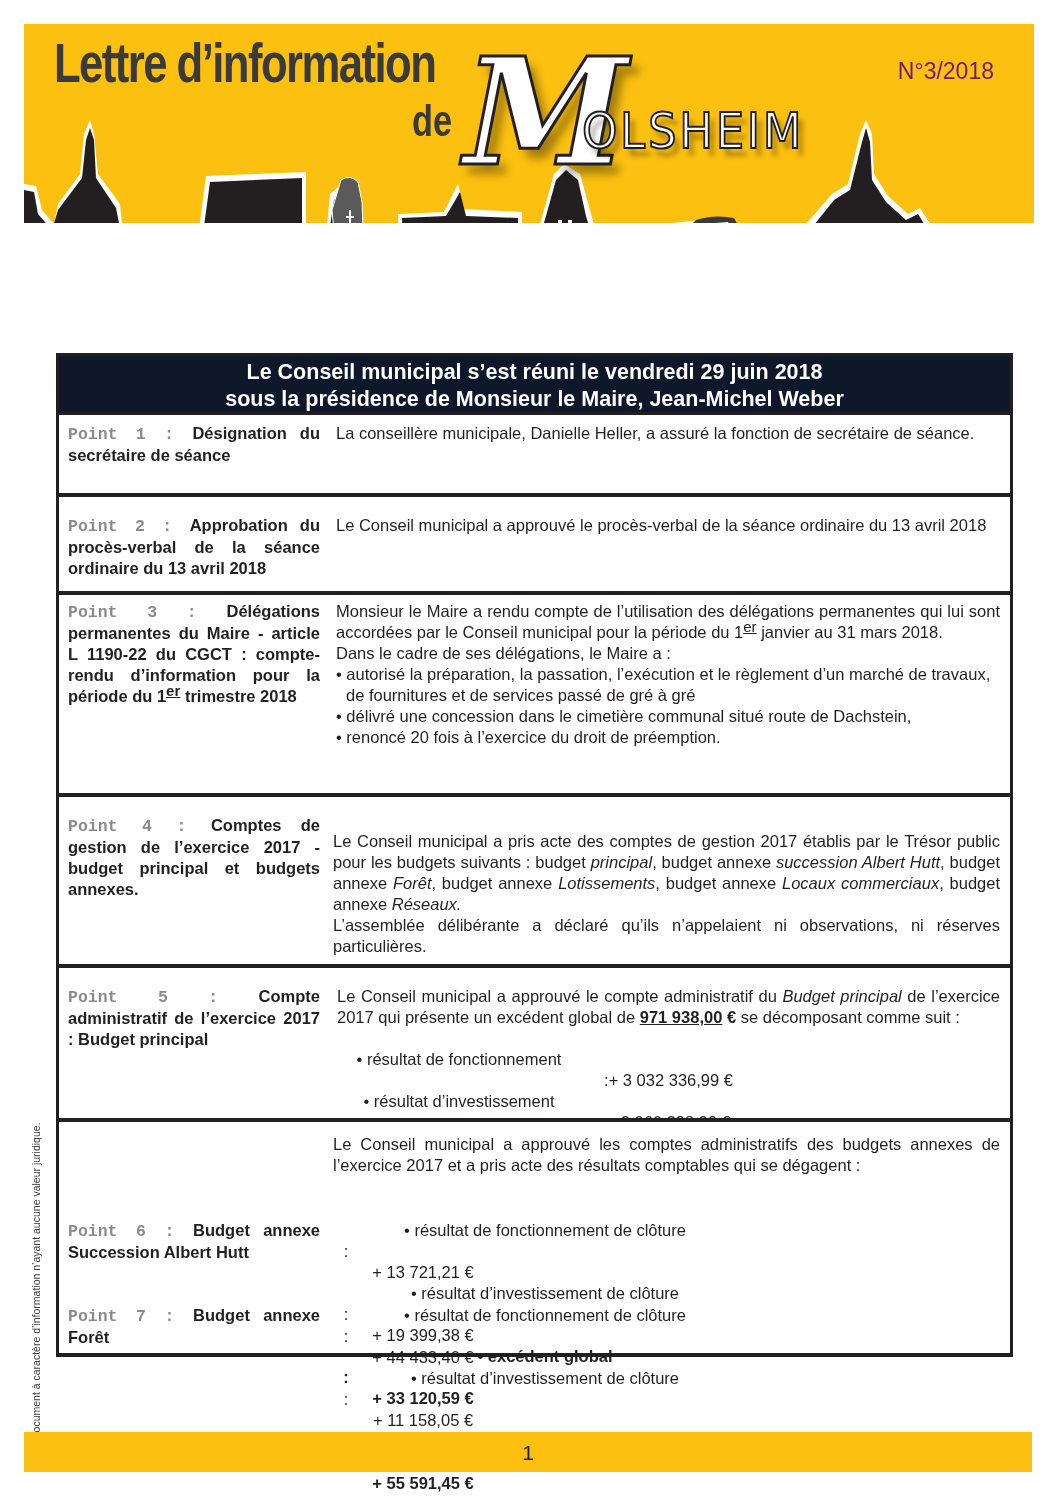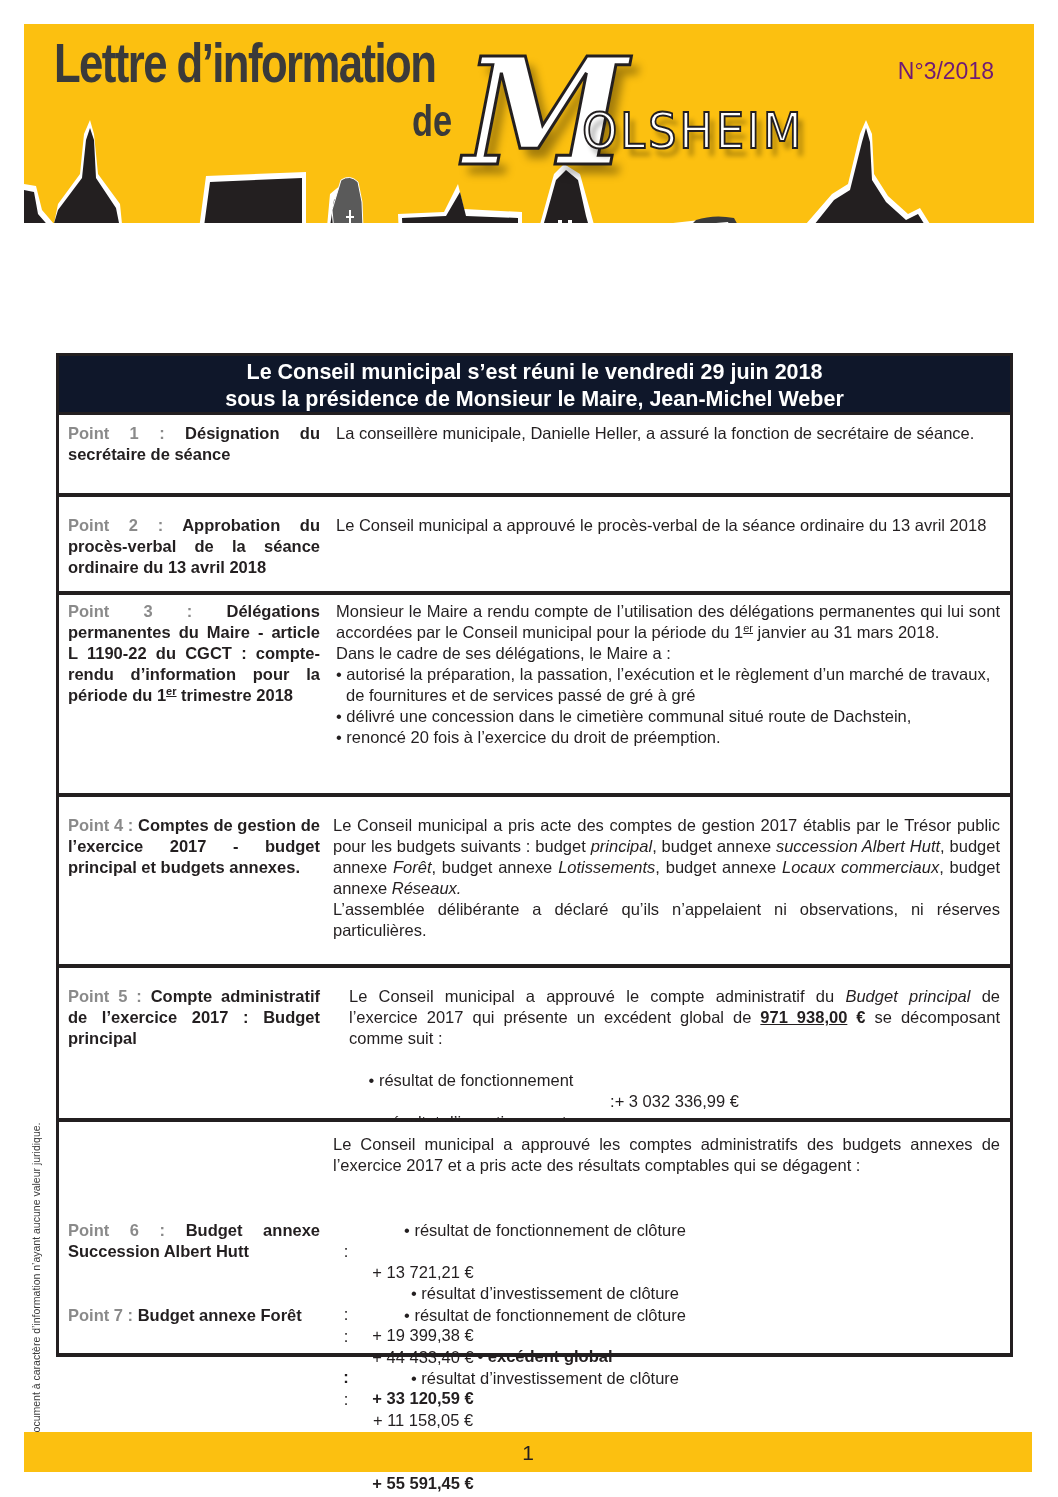--- a/index.html
+++ b/index.html
@@ -33,33 +33,33 @@
 
   
   .council { position: absolute; left: 56px; top: 353px; width: 957px; }
   .council-head { background: #0f172a; border: 3px solid #231f20; color: #ffffff; text-align: center;
                   font-weight: bold; font-size: 21.5px; line-height: 27px; height: 62px; box-sizing: border-box;
                   padding-top: 3px; }
   .row { border-left: 3px solid #231f20; border-right: 3px solid #231f20; border-bottom: 4px solid #231f20;
          box-sizing: border-box; position: relative; background: #fff; }
   .row .lbl { position: absolute; left: 9px; width: 252px; font-size: 16.5px; line-height: 21px;
               font-weight: bold; text-align: justify; text-align-last: left; }
-  .row .lbl .pt { color: #8a8a8a; }
+  .row .lbl .pt { color: #8a8a8a; font-family: Liberation Mono, monospace; }
   .row .txt { position: absolute; left: 277px; right: 10px; font-size: 16.5px; line-height: 21px;
               text-align: justify; }
   .txt p { margin: 0; }
   .txt .bul { padding-left: 10px; text-indent: -10px; text-align: left; }
   .txt .fig-row { display: flex; text-align: center; flex-direction: column; }
   .fig-row .k { width: 424px; }
   .fig-row .c { width: 26px; }
   .fig-row .v { width: 180px; }
   .bold { font-weight: bold; }
   .uline { text-decoration: underline; font-weight: bold; }
   em { font-style: italic; }
-  sup { font-size: 11px; line-height: 0; text-decoration: underline; }
+  sup { font-size: 15px; line-height: 0; text-decoration: underline; }
 
   
   .footer-bar { position: absolute; left: 24px; top: 1432px; width: 1008px; height: 40px; background: #fcc010;
                 text-align: center; font-size: 21px; line-height: 42px; color: #231f20; }
 </style>
 </head>
 <body>
 
 <div class="banner">
   <svg class="skyline" width="1010" height="281" viewBox="0 0 1010 281">
@@ -187,31 +187,31 @@
       <p class="bul">• autorisé la préparation, la passation, l’exécution et le règlement d’un marché de travaux, de fournitures et de services passé de gré à gré</p>
       <p class="bul">• délivré une concession dans le cimetière communal situé route de Dachstein,</p>
       <p class="bul">• renoncé 20 fois à l’exercice du droit de préemption.</p>
     </div>
   </div>
 
   <div class="row" style="height:171px">
     <div class="lbl" style="top:18px">
       <span class="pt">Point 4 : </span><span>Comptes de gestion de l’exercice 2017 - budget principal et budgets annexes.</span>
     </div>
-    <div class="txt" style="top:18px; left:274px">
+    <div class="txt" style="top:34px; left:274px">
       <p><span>Le Conseil municipal a pris acte des comptes de gestion 2017 établis par le Trésor public pour les budgets suivants : budget </span><em>principal</em><span>, budget annexe </span><em>succession Albert Hutt</em><span>, budget annexe </span><em>Forêt</em><span>, budget annexe </span><em>Lotissements</em><span>, budget annexe </span><em>Locaux commerciaux</em><span>, budget annexe </span><em>Réseaux.</em></p>
       <p>L’assemblée délibérante a déclaré qu’ils n’appelaient ni observations, ni réserves particulières.</p>
     </div>
   </div>
 
   <div class="row" style="height:154px">
     <div class="lbl" style="top:18px">
       <span class="pt">Point 5 : </span><span>Compte administratif de l’exercice 2017 : Budget principal</span>
     </div>
-    <div class="txt" style="top:18px; left:290px">
+    <div class="txt" style="top:18px; left:278px">
       <p><span>Le Conseil municipal a approuvé le compte administratif du </span><em>Budget principal</em><span> de l’exercice 2017 qui présente un excédent global de </span><span class="uline">971 938,00</span><span class="bold"> €</span><span> se décomposant comme suit :</span></p>
       <p style="height:21px"></p>
       <div class="fig-row">
           <span style="width:244px">• résultat de fonctionnement </span>
           <span>:+ 3 032 336,99 €</span>
         </div>
       <div class="fig-row">
           <span style="width:244px">• résultat d’investissement</span>
           <span>:- 2 060 398,99 €</span>
         </div>

